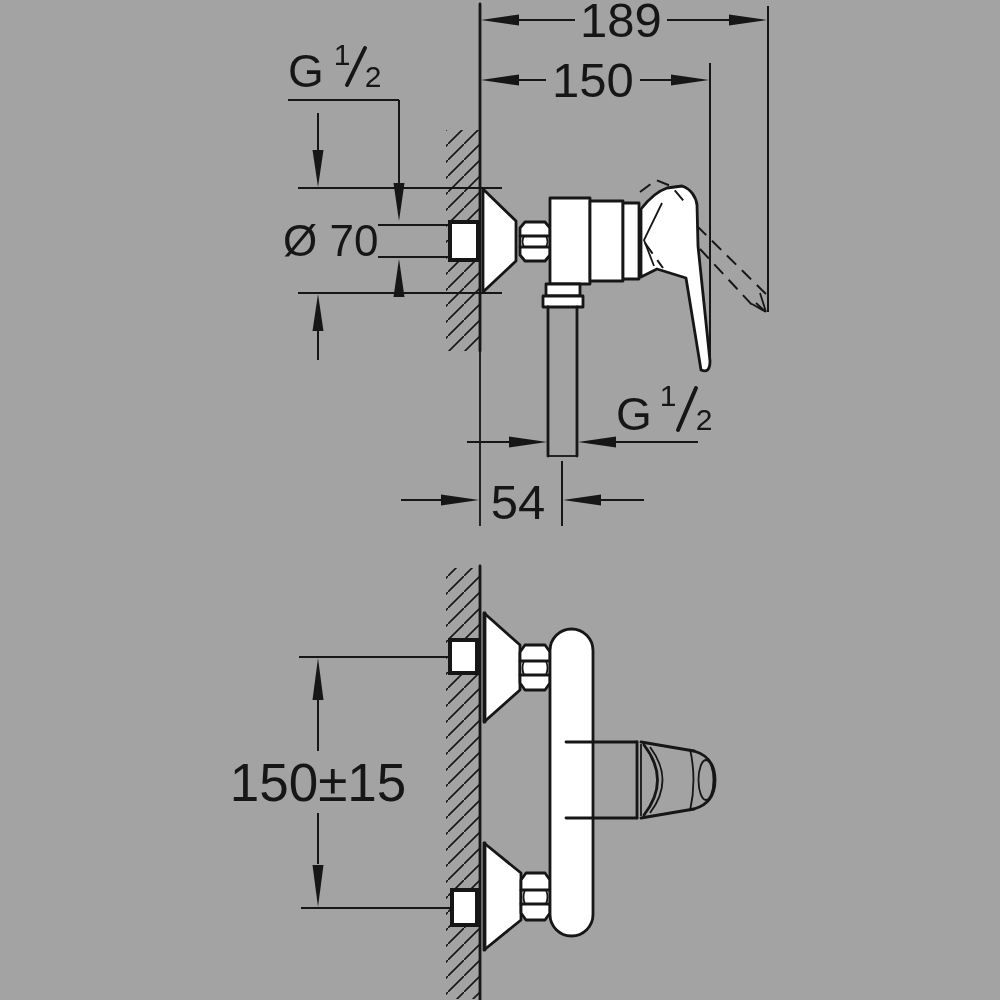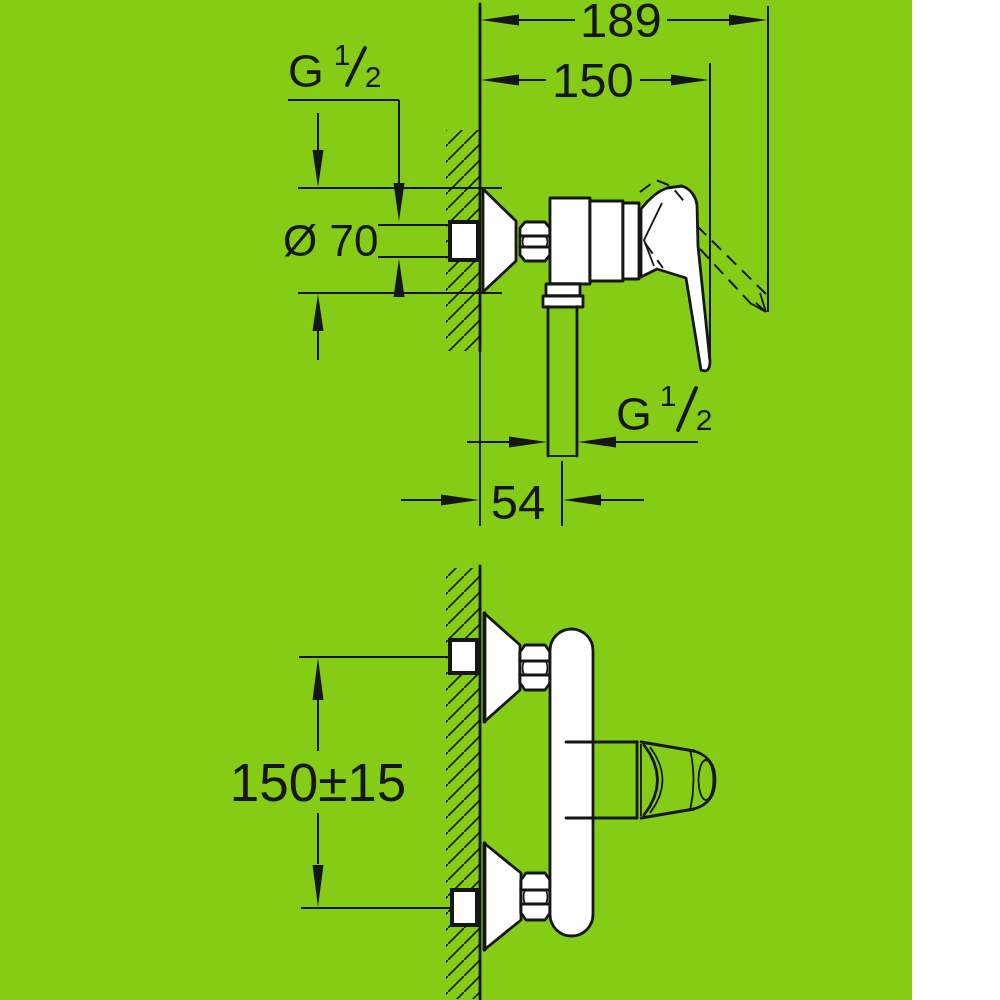--- a/index.html
+++ b/index.html
@@ -1,16 +1,16 @@
 <!DOCTYPE html>
 <html><head>
 <meta charset="utf-8">
 <style>
   html,body{margin:0;padding:0;background:#ffffff;}
-  .canvas{position:relative;width:912px;height:1000px;background:#84cc16;overflow:hidden;}
+  .canvas{position:relative;width:1000px;height:1000px;background:#a3a3a3;overflow:hidden;}
   svg{display:block;}
   text{font-family:"Liberation Sans", sans-serif;fill:#161616;}
   .obj{stroke:#161616;stroke-width:2.8;fill:none;stroke-linejoin:round;stroke-linecap:round;}
   .objf{stroke:#161616;stroke-width:2.8;fill:#ffffff;stroke-linejoin:round;}
   .thin{stroke:#161616;stroke-width:1.8;fill:none;}
   .dim{stroke:#161616;stroke-width:2;fill:none;}
   .head{fill:#161616;stroke:none;}
   .dash{stroke:#161616;stroke-width:2;fill:none;stroke-dasharray:13 8;stroke-linecap:butt;}
   .thick{stroke:#161616;stroke-width:4;fill:#ffffff;}
   .slash{stroke:#161616;stroke-width:4;stroke-linecap:round;}

